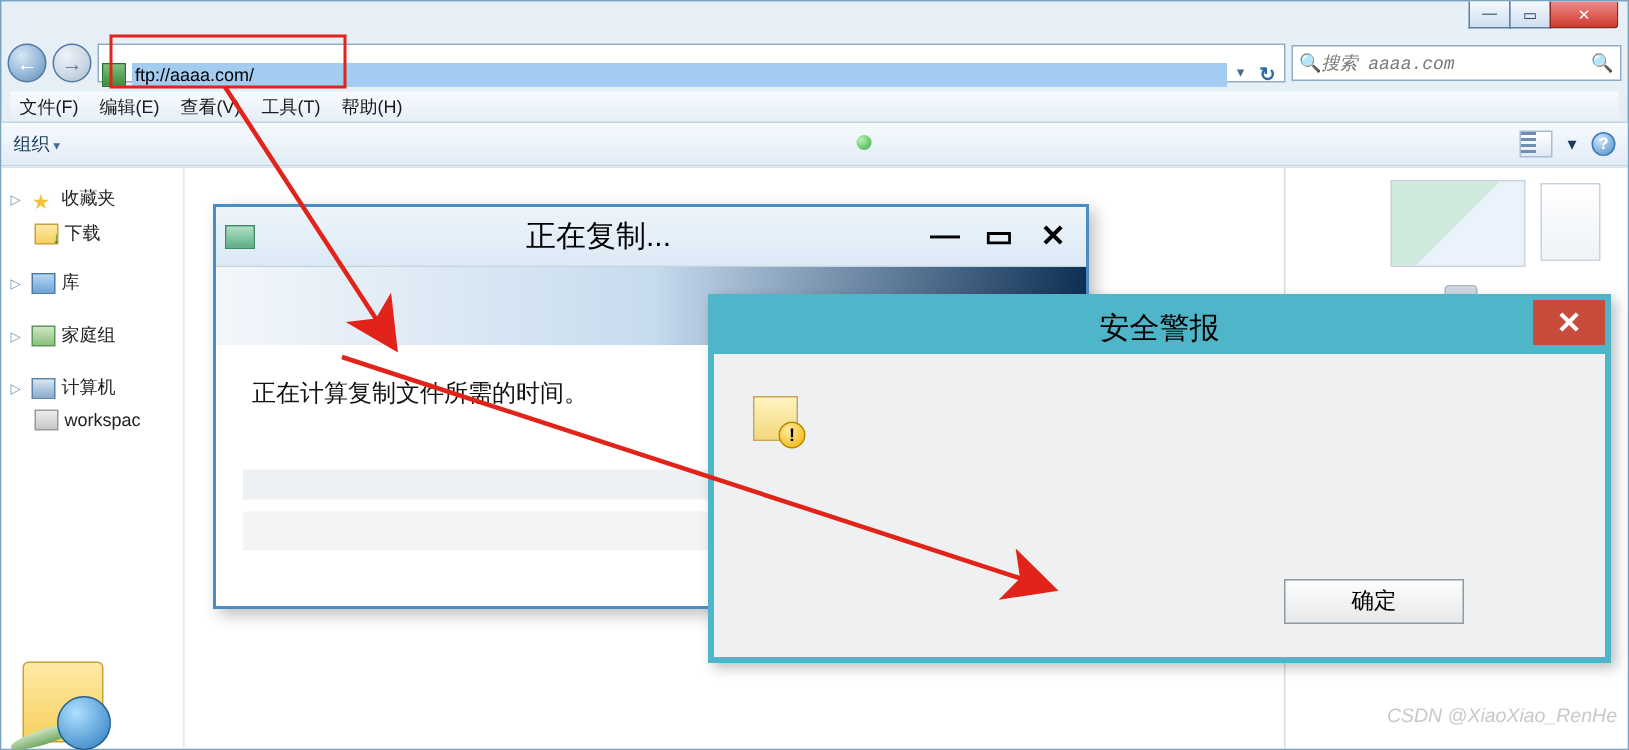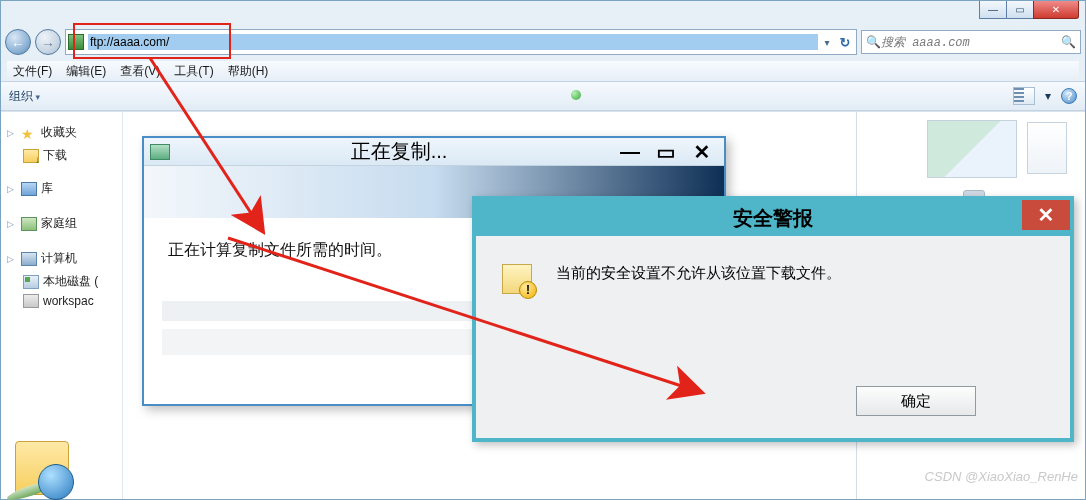--- a/index.html
+++ b/index.html
@@ -53,21 +53,21 @@
     border:1px solid #4f7aa3;
     display:flex; align-items:center; justify-content:center;
     color:#fff; font-size:14px;
   }
   .navbtn.fwd { background: radial-gradient(circle at 35% 30%, #eef3f8, #c9d6e3 60%, #a8b9cc); color:#6d819a;}
   .addr-wrap {
     flex: 1;
     height: 24px;
     background:#fff;
     border:1px solid #8faac2;
-    display:flex; align-items:center; padding:12px 2px;
+    display:flex; align-items:flex-start; padding:12px 2px;
   }
   .addr-icon {
     width:16px; height:16px;
     background: linear-gradient(#7dc27d,#3a8d3a);
     border:1px solid #2c6c2c;
     margin-right:4px;
   }
   .addr-text {
     flex:1;
     font-size:12px;
@@ -170,21 +170,21 @@
     background:linear-gradient(#cde3c2,#6ea85e);
     transform:rotate(-18deg);
   }
   
   .copy-dlg{
     position:absolute; top:136px; left:142px; width:584px; height:270px;
     background:#fff; border:2px solid #4a8cc4;
     box-shadow: 4px 4px 10px rgba(0,0,0,0.25);
   }
   .copy-title{
-    height:28px; background:linear-gradient(#eef5fb,#dbe9f5);
+    height:40px; background:linear-gradient(#eef5fb,#dbe9f5);
     display:flex; align-items:center; padding:0 6px; border-bottom:1px solid #c3d3e0;gap:24px;
   }
   .copy-title .appico{ width:20px;height:16px;background:linear-gradient(#b2e0c6,#5eae83);border:1px solid #3f8a63;margin-right:10px;}
   .copy-title .ttext{ flex:1; text-align:center; font-size:20px; color:#000;}
   .copy-title .winbtns{ display:flex; gap:12px; padding-right:4px;}
   .copy-title .winbtns span{ width:24px;height:22px;display:flex;align-items:center;justify-content:center;font-size:20px;font-weight:bold;color:#000;}
   .copy-grad{ height:52px; background:linear-gradient(90deg,#f3f7fb 0%, #c7dcef 50%, #0e2f55 100%);}
   .copy-msg{ padding:22px 24px; font-size:16px; color:#111;}
   .copy-prog-outer{ margin:18px 18px 0 18px; height:20px; background:#eef1f4;}
   .copy-prog-inner{ height:100%; width:0%; background:#e8e8e8;}
@@ -193,21 +193,21 @@
   .sec-dlg{
     position:absolute; top:196px; left:472px; width:602px; height:246px;
     background:#eff0f1; border:4px solid #4fb6c9;
     box-shadow: 3px 3px 8px rgba(0,0,0,0.25);
   }
   .sec-title{
     height:36px; background:#4fb6c9;
     display:flex; align-items:center; justify-content:center;
     position:relative;
   }
-  .sec-title .ttext{ font-size:20px; color:#000;font-weight:bold;}
+  .sec-title .ttext{ font-size:20px; color:#000;}
   .sec-close{
     position:absolute; top:0; right:0;
     width:48px; height:30px; background:#c94b3c;
     display:flex; align-items:center; justify-content:center;
     color:#fff; font-size:20px; font-weight:bold;
   }
   .sec-body{ padding:28px 26px 0 26px; display:flex; gap:24px; align-items:flex-start;}
   .sec-icon{
     width:30px;height:30px; position:relative;
     background:linear-gradient(#fff4c2,#f3d77a); border:1px solid #c8a94a;
@@ -307,24 +307,20 @@
         <span>家庭组</span>
       </div>
 
       <div class="nav-sep"></div>
       <div class="nav-group-title sel">
         <span class="tri">▷</span>
         <span class="ico ico-comp"></span>
         <span>计算机</span>
       </div>
       <div class="nav-item">
-        <span class="ico ico-drive"></span>
-        <span>本地磁盘 (</span>
-      </div>
-      <div class="nav-item">
         <span class="ico ico-drive2"></span>
         <span>workspac</span>
       </div>
     </div>
 
     <div class="main-pane">
       <div class="vsplit"></div>
       <div class="right-thumb"></div>
       <div class="right-file"></div>
       <div class="right-disk"></div>
@@ -354,21 +350,20 @@
   <div class="copy-strip"></div>
 </div>
 
 <div class="sec-dlg">
   <div class="sec-title">
     <span class="ttext">安全警报</span>
     <div class="sec-close">✕</div>
   </div>
   <div class="sec-body">
     <div class="sec-icon"></div>
-    <div class="sec-msg">当前的安全设置不允许从该位置下载文件。</div>
   </div>
   <div class="sec-actions">
     <div class="ok-btn">确定</div>
   </div>
 </div>
 
 <svg class="arrow-svg" width="1086" height="500">
   <defs>
     <marker id="ah" markerWidth="12" markerHeight="12" refX="10" refY="6" orient="auto">
       <path d="M0,0 L12,6 L0,12 L3,6 Z" fill="#e2231a"></path>

